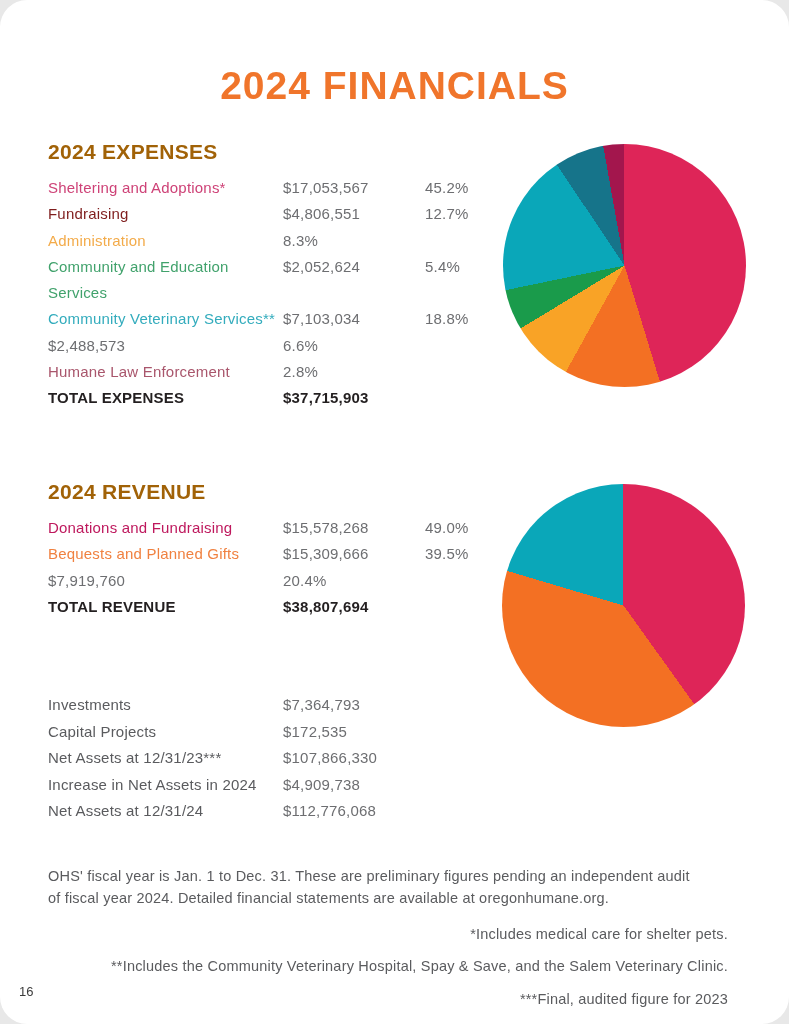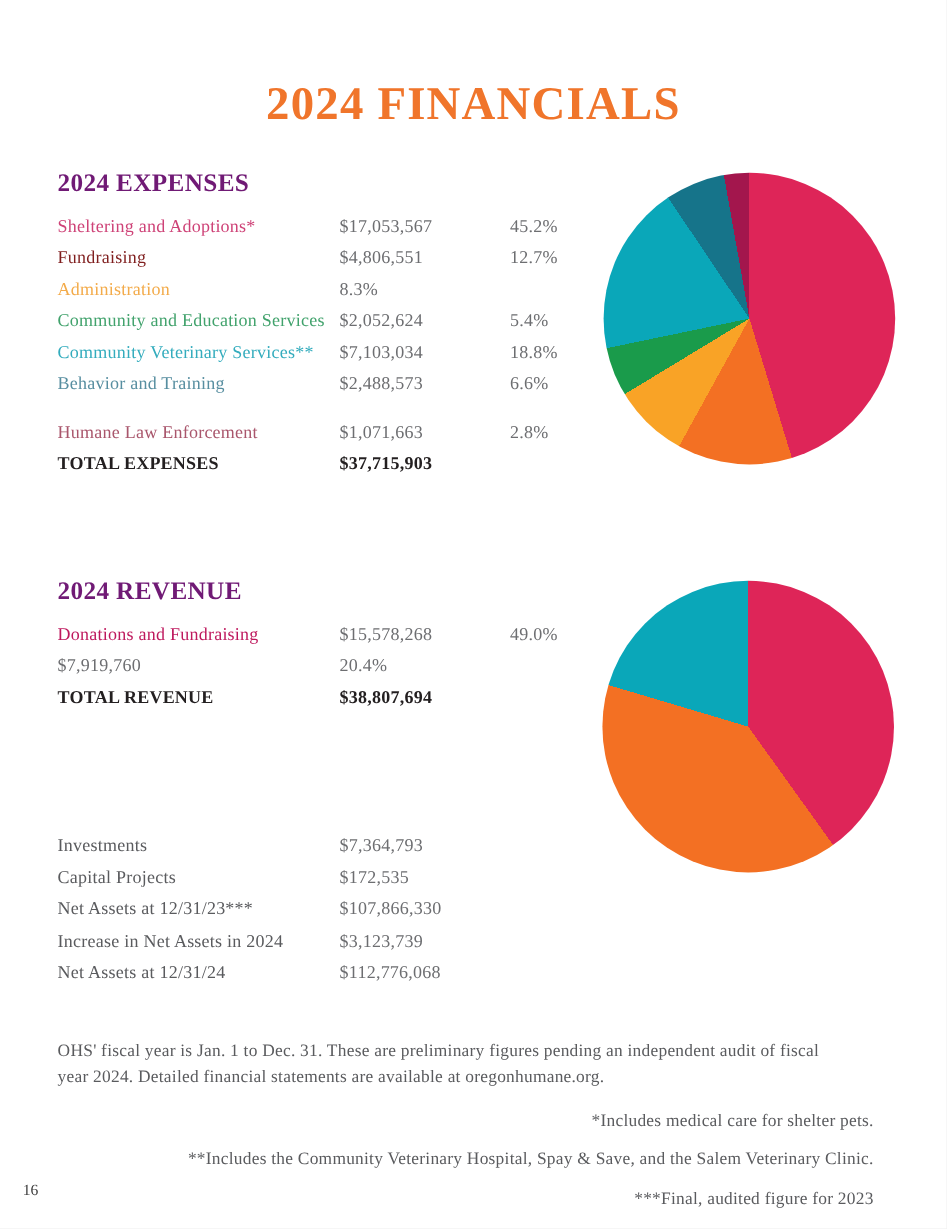--- a/index.html
+++ b/index.html
@@ -1,30 +1,31 @@
 <!DOCTYPE html>
 <html><head>
 <meta charset="utf-8">
 <style>
   * { margin:0; padding:0; box-sizing:border-box; }
   html,body { background:#e8e8e8; }
   .page {
     position:relative; width:789px; height:1024px; margin:0 auto;
     background:#ffffff; overflow:hidden;
-    font-family:Liberation Serif, serif;
+    font-family:Liberation Sans, sans-serif;
+    border-radius:27px;
     -webkit-font-smoothing:antialiased;
   }
   .page-title {
     position:absolute; left:0; right:0; top:64px;
     text-align:center; font-size:39px; font-weight:bold;
     color:#f0752b; letter-spacing:1px;
   }
   .section { position:absolute; left:48px; width:452px; }
   .section-heading {
-    font-size:21px; font-weight:bold; color:#701a75; letter-spacing:.3px;
+    font-size:21px; font-weight:bold; color:#a16207; letter-spacing:.3px;
     margin-bottom:11px;
   }
   .fin-row {
     display:grid; grid-template-columns:235px 142px auto;
     align-items:baseline; line-height:26.3px; font-size:15px;
     letter-spacing:.2px;
   }
   .fin-row .amount, .fin-row .percent { color:#6d6e71; }
   .fin-row.total-row { font-weight:bold; color:#231f20; }
   .fin-row.total-row .amount { color:#231f20; font-weight:bold; }
@@ -79,45 +80,48 @@
       <span class="label" style="color: rgb(65, 162, 108);">Community and Education Services</span>
       <span class="amount">$2,052,624</span>
       <span class="percent">5.4%</span>
     </div>
     <div class="fin-row">
       <span class="label" style="color: rgb(51, 172, 189);">Community Veterinary Services**</span>
       <span class="amount">$7,103,034</span>
       <span class="percent">18.8%</span>
     </div>
     <div class="fin-row">
-      <span class="label" style="color: rgb(87, 142, 160);">Behavior and Training</span>
       <span class="amount">$2,488,573</span>
       <span class="percent">6.6%</span>
     </div>
     <div class="fin-row">
-      <span class="label" style="color: rgb(169, 86, 108); margin-top: 14px;">Humane Law Enforcement</span>
-      <span class="amount">$1,071,663</span>
+      <span class="label" style="color: rgb(169, 86, 108);">Humane Law Enforcement</span>
       <span class="percent">2.8%</span>
     </div>
     <div class="fin-row total-row">
       <span class="label">TOTAL EXPENSES</span>
       <span class="amount">$37,715,903</span>
       <span class="percent"></span>
     </div>
   </div>
 
   <div id="pie-expenses" class="pie" style="background: conic-gradient(rgb(222, 37, 88) 0deg, rgb(222, 37, 88) 163.05deg, rgb(243, 112, 35) 163.05deg, rgb(243, 112, 35) 208.86deg, rgb(249, 163, 38) 208.86deg, rgb(249, 163, 38) 238.8deg, rgb(26, 155, 75) 238.8deg, rgb(26, 155, 75) 258.28deg, rgb(10, 167, 185) 258.28deg, rgb(10, 167, 185) 326.09deg, rgb(22, 116, 138) 326.09deg, rgb(22, 116, 138) 349.9deg, rgb(163, 22, 77) 349.9deg, rgb(163, 22, 77) 360deg);"></div>
 
   <div class="section" style="top:480px;">
     <div class="section-heading">2024 REVENUE</div>
 
     <div class="fin-row">
       <span class="label" style="color: #be185d;">Donations and Fundraising</span>
       <span class="amount">$15,578,268</span>
       <span class="percent">49.0%</span>
+    </div>
+    <div class="fin-row">
+      <span class="label" style="color: rgb(240, 129, 64);">Bequests and Planned Gifts</span>
+      <span class="amount">$15,309,666</span>
+      <span class="percent">39.5%</span>
     </div>
     <div class="fin-row">
       <span class="amount">$7,919,760</span>
       <span class="percent">20.4%</span>
     </div>
     <div class="fin-row total-row">
       <span class="label">TOTAL REVENUE</span>
       <span class="amount">$38,807,694</span>
       <span class="percent"></span>
     </div>
@@ -133,21 +137,21 @@
     <div class="other-row">
       <span class="label">Capital Projects</span>
       <span class="amount">$172,535</span>
     </div>
     <div class="other-row">
       <span class="label">Net Assets at 12/31/23***</span>
       <span class="amount">$107,866,330</span>
     </div>
     <div class="other-row">
       <span class="label">Increase in Net Assets in 2024</span>
-      <span class="amount">$3,123,739</span>
+      <span class="amount">$4,909,738</span>
     </div>
     <div class="other-row">
       <span class="label">Net Assets at 12/31/24</span>
       <span class="amount">$112,776,068</span>
     </div>
   </div>
 
   <div class="footnotes">
     <div class="para">OHS' fiscal year is Jan. 1 to Dec. 31. These are preliminary figures pending an independent audit of fiscal year 2024. Detailed financial statements are available at oregonhumane.org.</div>
     <div class="fn">*Includes medical care for shelter pets.</div>

